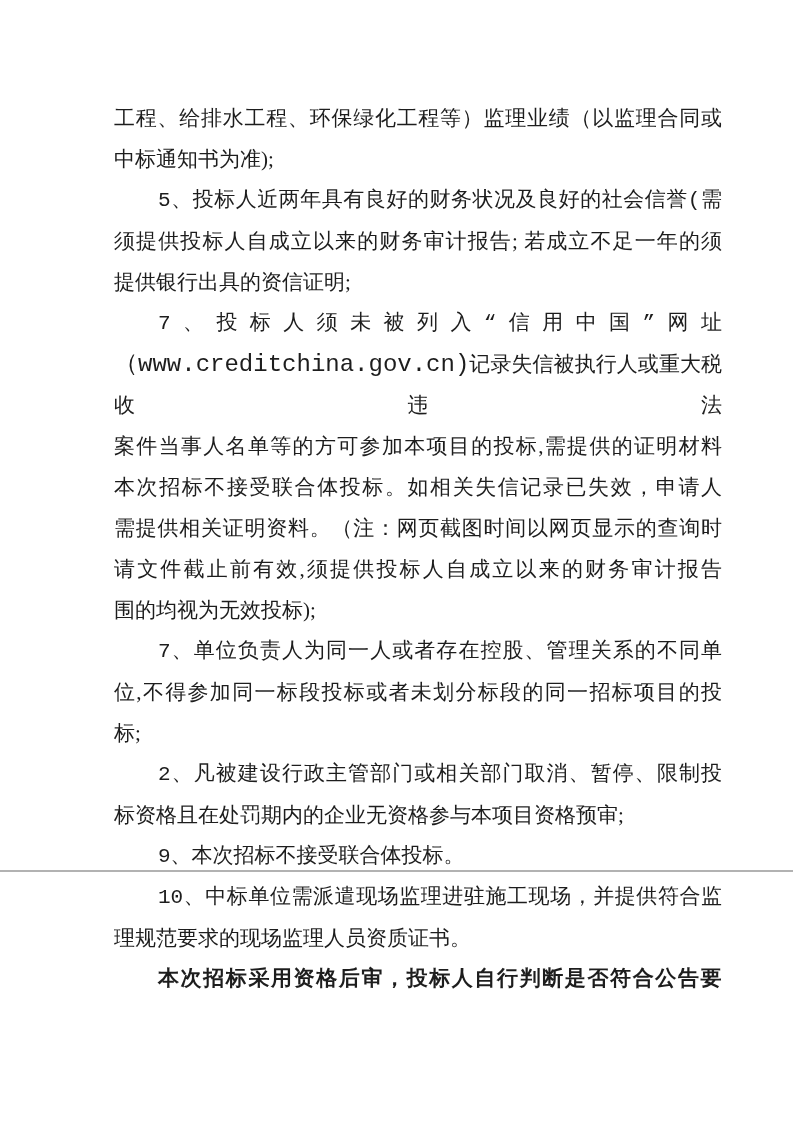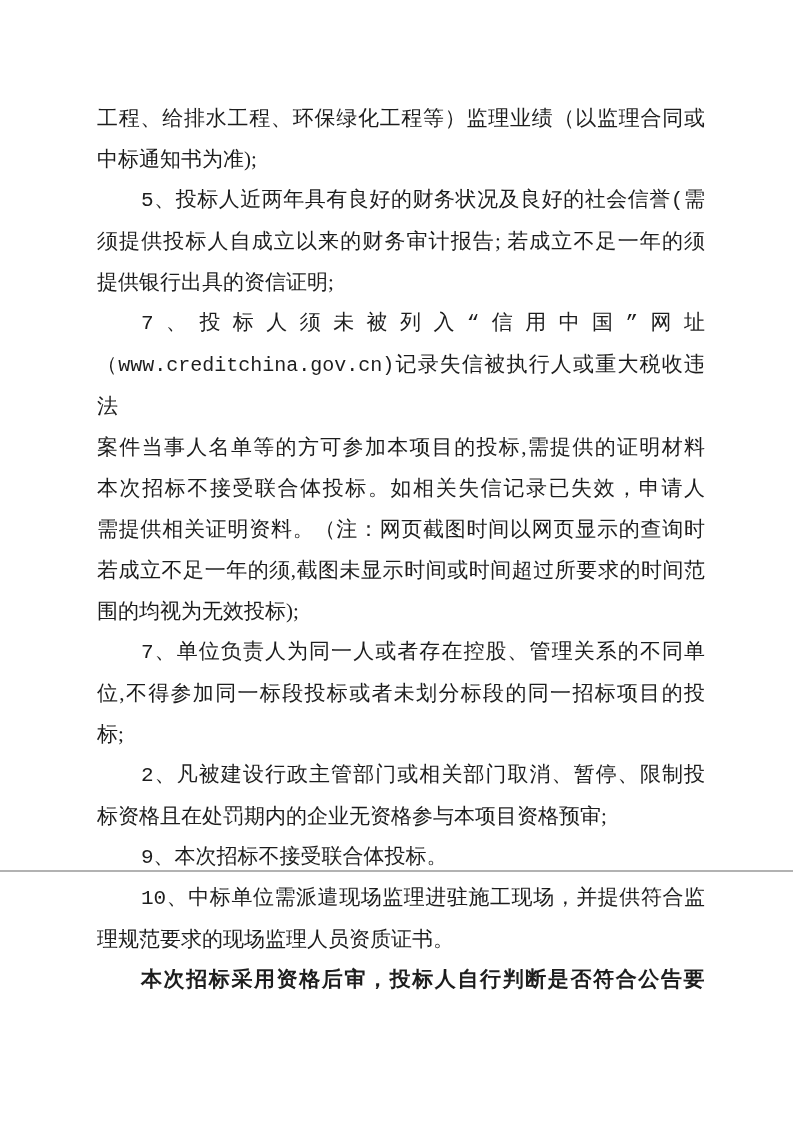--- a/index.html
+++ b/index.html
@@ -11,21 +11,21 @@
     position: relative;
     width: 793px;
     height: 1122px;
     background: #ffffff;
     overflow: hidden;
     font-family: "Liberation Serif", "DejaVu Serif", serif;
     color: #1d1d1d;
   }
   .textblock {
     position: absolute;
-    left: 97px;
+    left: 114px;
     top: 98px;
     width: 608px;
     font-size: 21px;
     line-height: 41px;
   }
   .line {
     width: 608px;
     overflow: hidden;
     white-space: nowrap;
   }
@@ -33,21 +33,21 @@
   .full {
     white-space: normal;
     text-align: justify;
     text-align-last: justify;
     text-justify: inter-character;
   }
   .indent { text-indent: 44px; font-family: Liberation Mono, monospace; }
   .bold { font-weight: 700; letter-spacing: 0.5px; }
   .mono {
     font-family: "Liberation Mono", "DejaVu Sans Mono", monospace;
-    font-size: 20px;
+    font-size: 24px;
   }
   .divider {
     position: absolute;
     left: 0;
     top: 870px;
     width: 793px;
     height: 2px;
     background: #b2b2b2;
   }
 </style>
@@ -60,21 +60,21 @@
     <div class="line full">工程、给排水工程、环保绿化工程等）监理业绩（以监理合同或</div>
     <div class="line">中标通知书为准);</div>
     <div class="line full indent">5、投标人近两年具有良好的财务状况及良好的社会信誉(需</div>
     <div class="line full">须提供投标人自成立以来的财务审计报告; 若成立不足一年的须</div>
     <div class="line">提供银行出具的资信证明;</div>
     <div class="line full indent">7、投标人须未被列入“信用中国”网址</div>
     <div class="line full"><span class="mono">（www.creditchina.gov.cn)</span><span>记录失信被执行人或重大税收违法</span></div>
     <div class="line full">案件当事人名单等的方可参加本项目的投标,需提供的证明材料</div>
     <div class="line full">本次招标不接受联合体投标。如相关失信记录已失效，申请人</div>
     <div class="line full">需提供相关证明资料。（注：网页截图时间以网页显示的查询时</div>
-    <div class="line full">若成立不足一年的须,截图未显示时间或时间超过所要求的时间范</div>
+    <div class="line full">请文件截止前有效,须提供投标人自成立以来的财务审计报告</div>
     <div class="line">围的均视为无效投标);</div>
     <div class="line full indent">7、单位负责人为同一人或者存在控股、管理关系的不同单</div>
     <div class="line full">位,不得参加同一标段投标或者未划分标段的同一招标项目的投</div>
     <div class="line">标;</div>
     <div class="line full indent">2、凡被建设行政主管部门或相关部门取消、暂停、限制投</div>
     <div class="line">标资格且在处罚期内的企业无资格参与本项目资格预审;</div>
     <div class="line indent">9、本次招标不接受联合体投标。</div>
     <div class="line full indent">10、中标单位需派遣现场监理进驻施工现场，并提供符合监</div>
     <div class="line">理规范要求的现场监理人员资质证书。</div>
     <div class="line full indent bold">本次招标采用资格后审，投标人自行判断是否符合公告要</div>

